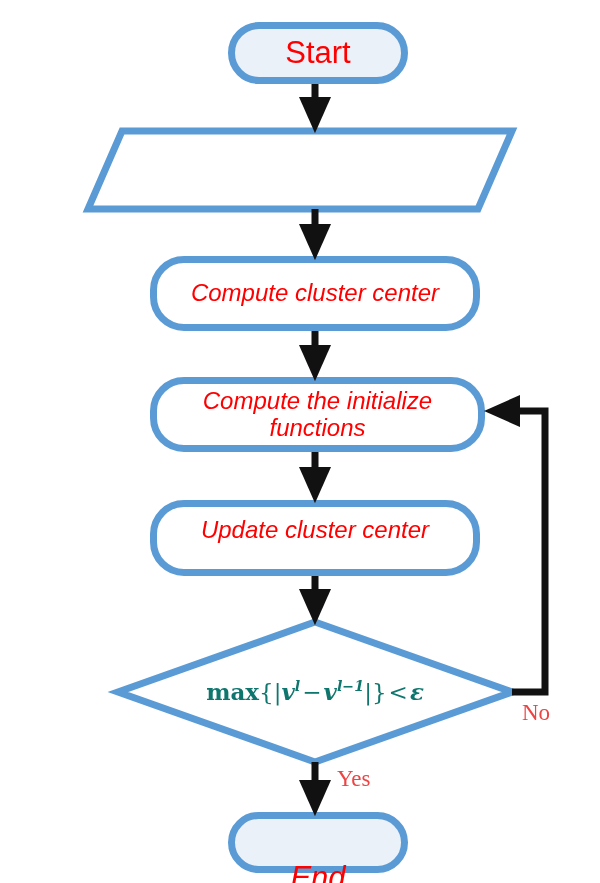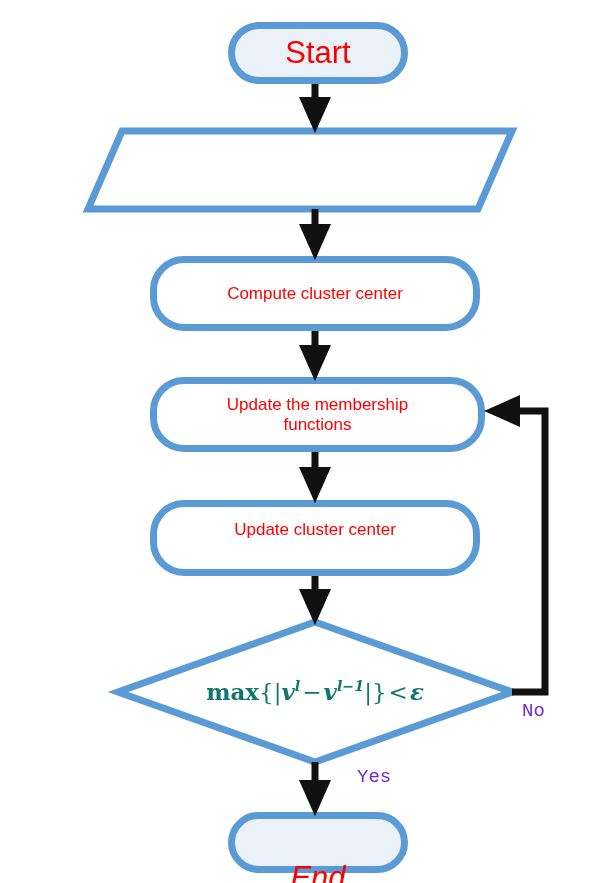--- a/index.html
+++ b/index.html
@@ -45,22 +45,23 @@
   
   .process {
     position: absolute;
     background: #ffffff;
     border: 7px solid #5b9bd5;
     border-radius: 34px;
     box-sizing: border-box;
     z-index: 3;
   }
   .process-label {
-    font-size: 17px;
+    font-size: 24px;
     font-weight: 400;
+    font-style: italic;
   }
   .io-label {
     font-size: 21px;
     font-weight: 400;
   }
   .decision-label {
     font-size: 23px;
     z-index: 6;
   }
   
@@ -77,23 +78,23 @@
     font-size: 0.62em;
     font-style: italic;
     font-weight: bold;
     vertical-align: super;
     line-height: 0;
   }
   .math .eps { font-weight: bold; font-style: italic; }
   
   .branch-label {
     position: absolute;
-    color: #6d28d9;
-    font-size: 19px;
-    font-family: Liberation Mono, monospace;
+    color: #ef4444;
+    font-size: 23px;
+    font-family: Liberation Serif, serif;
     z-index: 6;
   }
   
   #connectors {
     position: absolute;
     left: 0;
     top: 0;
     width: 600px;
     height: 883px;
     z-index: 4;
@@ -146,32 +147,32 @@
 
   <div class="terminator" style="left:228px; top:22px; width:180px; height:62px;"></div>
   <div class="node-text terminator-label" style="left:228px; top:22px; width:180px; height:62px;">Start</div>
 
 
   <div class="process" style="left:150px; top:256px; width:330px; height:75px;"></div>
   <div class="node-text process-label" style="left:150px; top:256px; width:330px; height:75px;">Compute cluster center</div>
 
   <div class="process" style="left:150px; top:377px; width:335px; height:75px;"></div>
   <div class="node-text process-label" style="left:150px; top:377px; width:335px; height:75px; flex-direction:column;">
-    <span>Update the membership</span>
+    <span>Compute the initialize</span>
     <span>functions</span>
   </div>
 
   <div class="process" style="left:150px; top:500px; width:330px; height:76px;"></div>
   <div class="node-text process-label" style="left:150px; top:500px; width:330px; height:60px;">Update cluster center</div>
 
   <div class="node-text decision-label" style="left:155px; top:662px; width:320px; height:60px;">
     <span class="math">
       <span class="op-name">max</span><span class="brace">{</span><span class="brace">|</span><span class="var">v</span><sup>l</sup><span class="rel">−</span><span class="var">v</span><sup>l−1</sup><span class="brace">|</span><span class="brace">}</span><span class="rel">&lt;</span><span class="eps">ε</span>
     </span>
   </div>
 
   <div class="branch-label" style="left:522px; top:700px;">No</div>
-  <div class="branch-label" style="left:337px; top:766px;margin-left:20px;">Yes</div>
+  <div class="branch-label" style="left:337px; top:766px;">Yes</div>
 
   <div class="terminator" style="left:228px; top:812px; width:180px; height:61px;"></div>
   <div class="node-text terminator-label" style="left:228px; top:848px; width:180px; height:61px;font-style:italic;">End</div>
 
 </div>
 
 </body></html>

